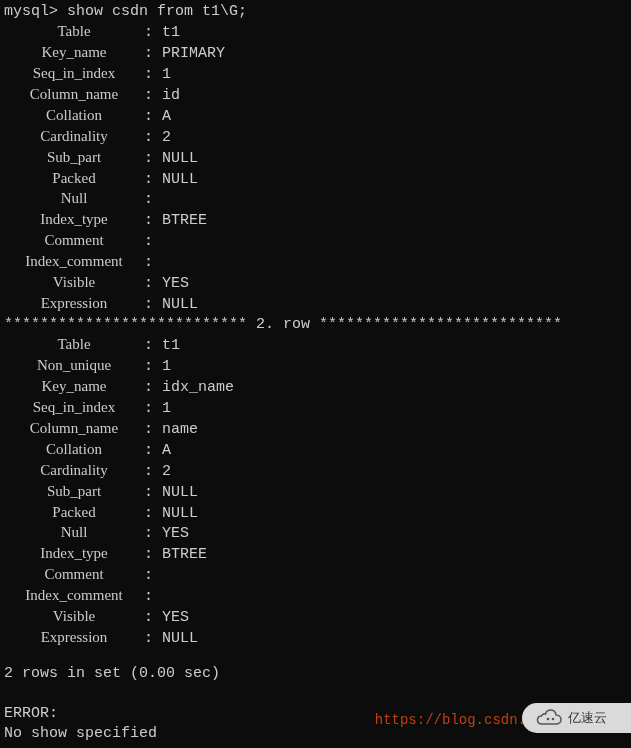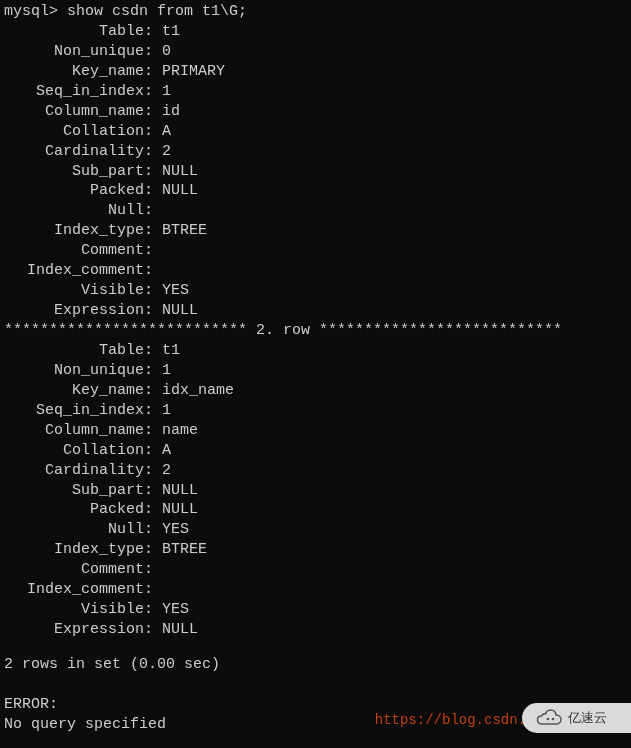--- a/index.html
+++ b/index.html
@@ -24,21 +24,22 @@
     }
     .row-header {
       white-space: pre;
     }
     .field-line {
       white-space: pre;
     }
     .field-label {
       display: inline-block;
       width: 140px;
-      text-align: right;
+      text-align: center;
+      font-family: Liberation Serif, serif;
     }
     .field-sep {
       white-space: pre;
     }
     .summary {
       white-space: pre;
       margin-top: 15px;
     }
     .error-section {
       margin-top: 20px;
@@ -81,21 +82,20 @@
       font-size: 14px;
     }
   </style>
 </head>
 <body>
 
 <div class="line"><span>mysql&gt;</span> <span>show csdn from t1\G;</span></div>
 
 <div id="rows-container">
     <div class="field-line"><span class="field-label">Table</span><span class="field-sep">: </span><span>t1</span></div>
-    <div class="field-line"><span class="field-label">Non_unique</span><span class="field-sep">: </span><span>0</span></div>
     <div class="field-line"><span class="field-label">Key_name</span><span class="field-sep">: </span><span>PRIMARY</span></div>
     <div class="field-line"><span class="field-label">Seq_in_index</span><span class="field-sep">: </span><span>1</span></div>
     <div class="field-line"><span class="field-label">Column_name</span><span class="field-sep">: </span><span>id</span></div>
     <div class="field-line"><span class="field-label">Collation</span><span class="field-sep">: </span><span>A</span></div>
     <div class="field-line"><span class="field-label">Cardinality</span><span class="field-sep">: </span><span>2</span></div>
     <div class="field-line"><span class="field-label">Sub_part</span><span class="field-sep">: </span><span>NULL</span></div>
     <div class="field-line"><span class="field-label">Packed</span><span class="field-sep">: </span><span>NULL</span></div>
     <div class="field-line"><span class="field-label">Null</span><span class="field-sep">: </span><span></span></div>
     <div class="field-line"><span class="field-label">Index_type</span><span class="field-sep">: </span><span>BTREE</span></div>
     <div class="field-line"><span class="field-label">Comment</span><span class="field-sep">: </span><span></span></div>
@@ -117,21 +117,21 @@
     <div class="field-line"><span class="field-label">Comment</span><span class="field-sep">: </span><span></span></div>
     <div class="field-line"><span class="field-label">Index_comment</span><span class="field-sep">: </span><span></span></div>
     <div class="field-line"><span class="field-label">Visible</span><span class="field-sep">: </span><span>YES</span></div>
     <div class="field-line"><span class="field-label">Expression</span><span class="field-sep">: </span><span>NULL</span></div>
   </div>
 
 <div class="summary">2 rows in set (0.00 sec)</div>
 
 <div class="error-section">
   <div class="line">ERROR:</div>
-  <div class="line">No query specified</div>
+  <div class="line">No show specified</div>
 </div>
 
 <div class="blog-url">https://blog.csdn.</div>
 
 <div class="watermark">
   <div class="watermark-icon">
     <span class="cloud-icon">
       <svg viewBox="0 0 28 18">
         <path d="M 20 6 C 20 3 17.5 1 15 1 C 12 1 10 3 9.5 5 C 8 4.5 6 5.5 5.5 7 C 3 7 1.5 8.5 1.5 11 C 1.5 13.5 3.5 15 6 15 L 20 15 C 23 15 25 13 25 10.5 C 25 8 23 6 20 6 Z" fill="none" stroke="#555" stroke-width="1.5"></path>
         <circle cx="12" cy="10" r="1.3" fill="#555"></circle>

